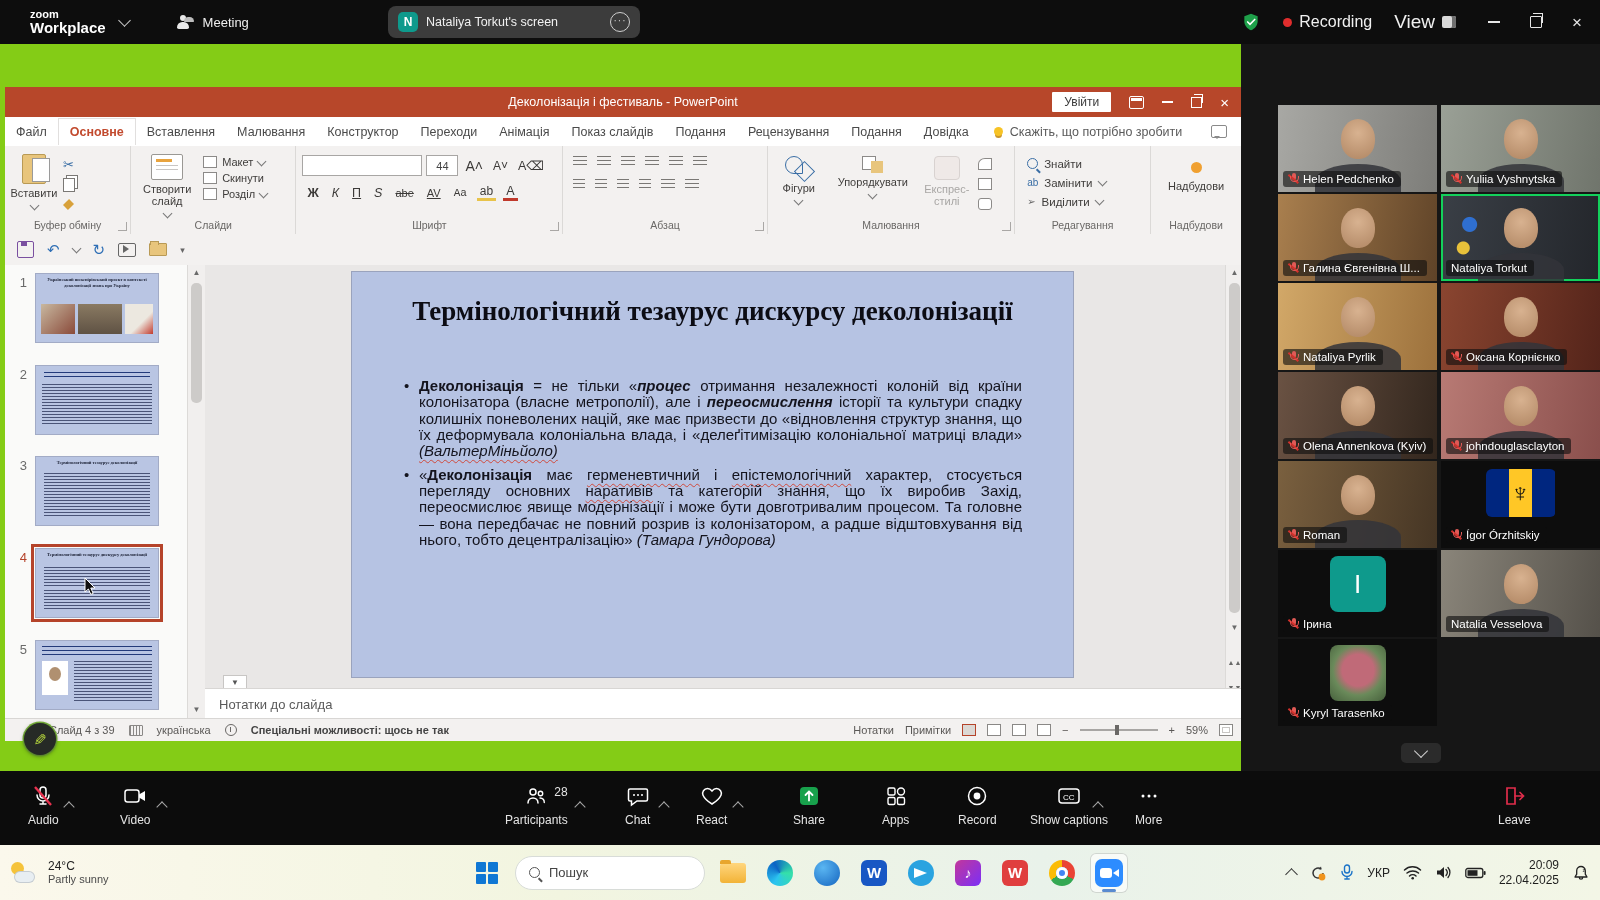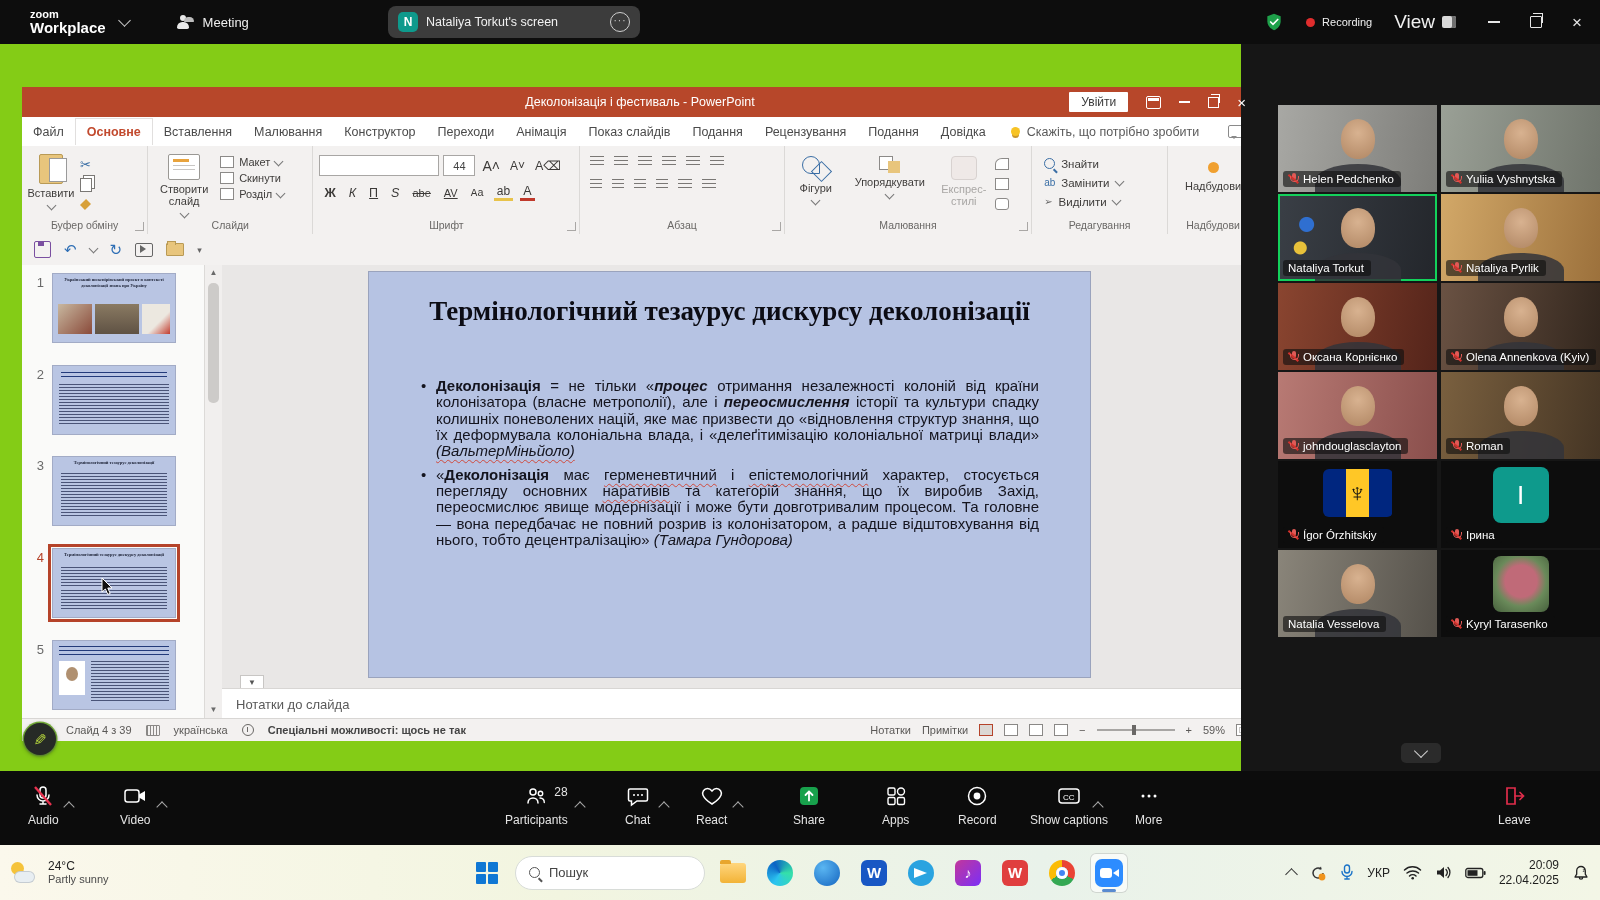--- a/index.html
+++ b/index.html
@@ -13,33 +13,33 @@
   .chev-dn{width:8px;height:8px;border-left:1.5px solid #cfcfcf;border-bottom:1.5px solid #cfcfcf;transform:rotate(-45deg);margin:0 0 4px 14px;}
   .meetchip{display:flex;align-items:center;gap:8px;margin-left:48px;font-size:13px;color:#efefef;}
   .ppl-ico{position:relative;width:18px;height:14px;}
   .ppl-ico::before{content:"";position:absolute;left:3px;top:0;width:6px;height:6px;border-radius:50%;background:#e8e8e8;}
   .ppl-ico::after{content:"";position:absolute;left:0;top:7px;width:12px;height:7px;border-radius:6px 6px 2px 2px;background:#e8e8e8;box-shadow:6px -6px 0 -1px #bdbdbd;}
   .screentab{position:absolute;left:388px;top:6px;width:232px;height:32px;background:#3c3c3c;border-radius:8px;display:flex;align-items:center;padding:0 10px;gap:8px;}
   .tabinit{width:20px;height:20px;border-radius:5px;background:#0e9a8c;color:#fff;font-size:12px;font-weight:bold;display:flex;align-items:center;justify-content:center;}
   .tablabel{font-size:12.5px;color:#f1f1f1;flex:1;}
   .ellipsis-circ{width:18px;height:18px;border:1.4px solid #cfcfcf;border-radius:50%;color:#cfcfcf;font-size:10px;line-height:16px;text-align:center;letter-spacing:1px;}
   .topright{margin-left:auto;display:flex;align-items:center;gap:22px;margin-right:18px;}
-  .recwrap{display:flex;align-items:center;gap:7px;font-size:11px;color:#f0f0f0;}
+  .recwrap{display:flex;align-items:center;gap:7px;font-size:16px;color:#f0f0f0;}
   .recdot{width:9px;height:9px;border-radius:50%;background:#e02d2d;}
   .viewwrap{display:flex;align-items:center;gap:7px;font-size:19px;color:#f0f0f0;}
   .view-ico{width:14px;height:12px;background:#d9d9d9;border-radius:2px;box-shadow:inset -4px 0 0 #6f6f6f;}
   .winbtns{display:flex;align-items:center;gap:30px;margin-left:10px;}
   .wmin{width:12px;height:2px;background:#e6e6e6;}
   .wrest{width:10px;height:10px;border:1.5px solid #e6e6e6;border-radius:1px;position:relative;}
   .wrest::before{content:"";position:absolute;left:2px;top:-4px;width:9px;height:9px;border-top:1.5px solid #e6e6e6;border-right:1.5px solid #e6e6e6;}
   .wclose{color:#e6e6e6;font-size:17px;line-height:1;}
   .shield{width:20px;height:20px;}
 
   
-  .ppt{position:absolute;left:22px;top:87px;width:1236px;height:654px;background:#f3f1f0;}
+  .ppt{position:absolute;left:5px;top:87px;width:1236px;height:654px;background:#f3f1f0;}
   .ppt-titlebar{position:absolute;left:0;top:0;right:0;height:30px;background:#b7472a;color:#fff;display:flex;align-items:center;}
   .ppt-title{position:absolute;left:0;right:0;text-align:center;font-size:12.5px;}
   .ptb-right{margin-left:auto;display:flex;align-items:center;gap:18px;margin-right:12px;z-index:2;}
   .signin{background:#fff;color:#3b3b3b;font-size:12px;padding:3px 12px;border-radius:1px;}
   .rdo-ico{width:13px;height:11px;border:1.4px solid #fff;border-radius:2px;position:relative;}
   .rdo-ico::before{content:"";position:absolute;left:1px;top:1px;right:1px;height:3px;background:#fff;}
   .pmin{width:11px;height:1.6px;background:#fff;}
   .prest{width:9px;height:9px;border:1.4px solid #fff;position:relative;}
   .prest::before{content:"";position:absolute;left:2px;top:-4px;width:8px;height:8px;border-top:1.4px solid #fff;border-right:1.4px solid #fff;}
   .pclose{color:#fff;font-size:15px;line-height:1;}
@@ -564,20 +564,28 @@
           </span>
       </div>
       <div class="tile t2 pface">
         <span class="ntag">
             <span class="mi">
               <i></i>
             </span>
             <span class="nm">Yuliia Vyshnytska</span>
           </span>
       </div>
+      <div class="tile t3 pface">
+        <span class="ntag">
+            <span class="mi">
+              <i></i>
+            </span>
+            <span class="nm">Галина Євгенівна Ш...</span>
+          </span>
+      </div>
       <div class="tile t4 pface active">
         <span class="ntag">
             <span class="nm">Nataliya Torkut</span>
           </span>
       </div>
       <div class="tile t6 pface">
         <span class="ntag">
             <span class="mi">
               <i></i>
             </span>

